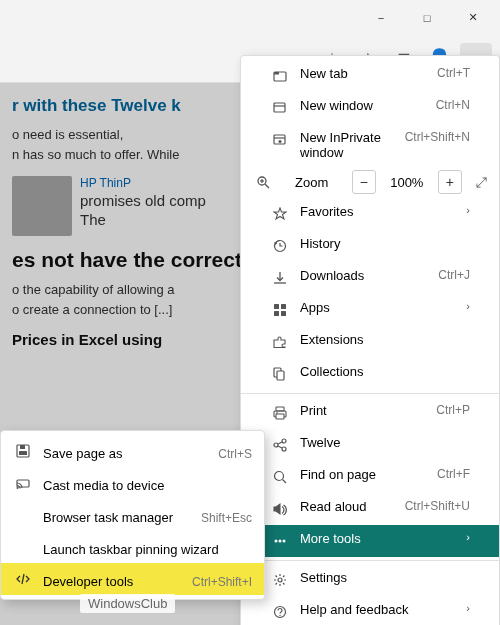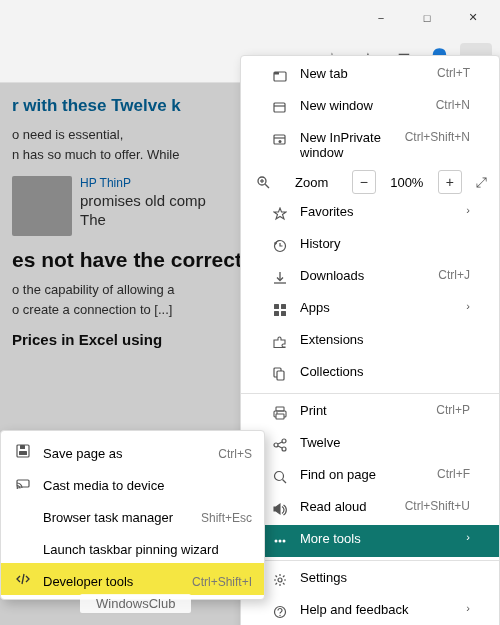--- a/index.html
+++ b/index.html
@@ -241,21 +241,21 @@
 
     
     .watermark {
       position: absolute;
       bottom: 12px;
       left: 80px;
       font-size: 13px;
       color: #666;
       z-index: 25;
       background: rgba(255,255,255,0.85);
-      padding: 2px 16px;
+      padding: 2px 8px;
       border-radius: 2px;
     }
 
     
     .left-menu-item {
       display: flex;
       align-items: flex-end;
       padding: 6px 12px;
       cursor: pointer;
       min-height: 30px;

